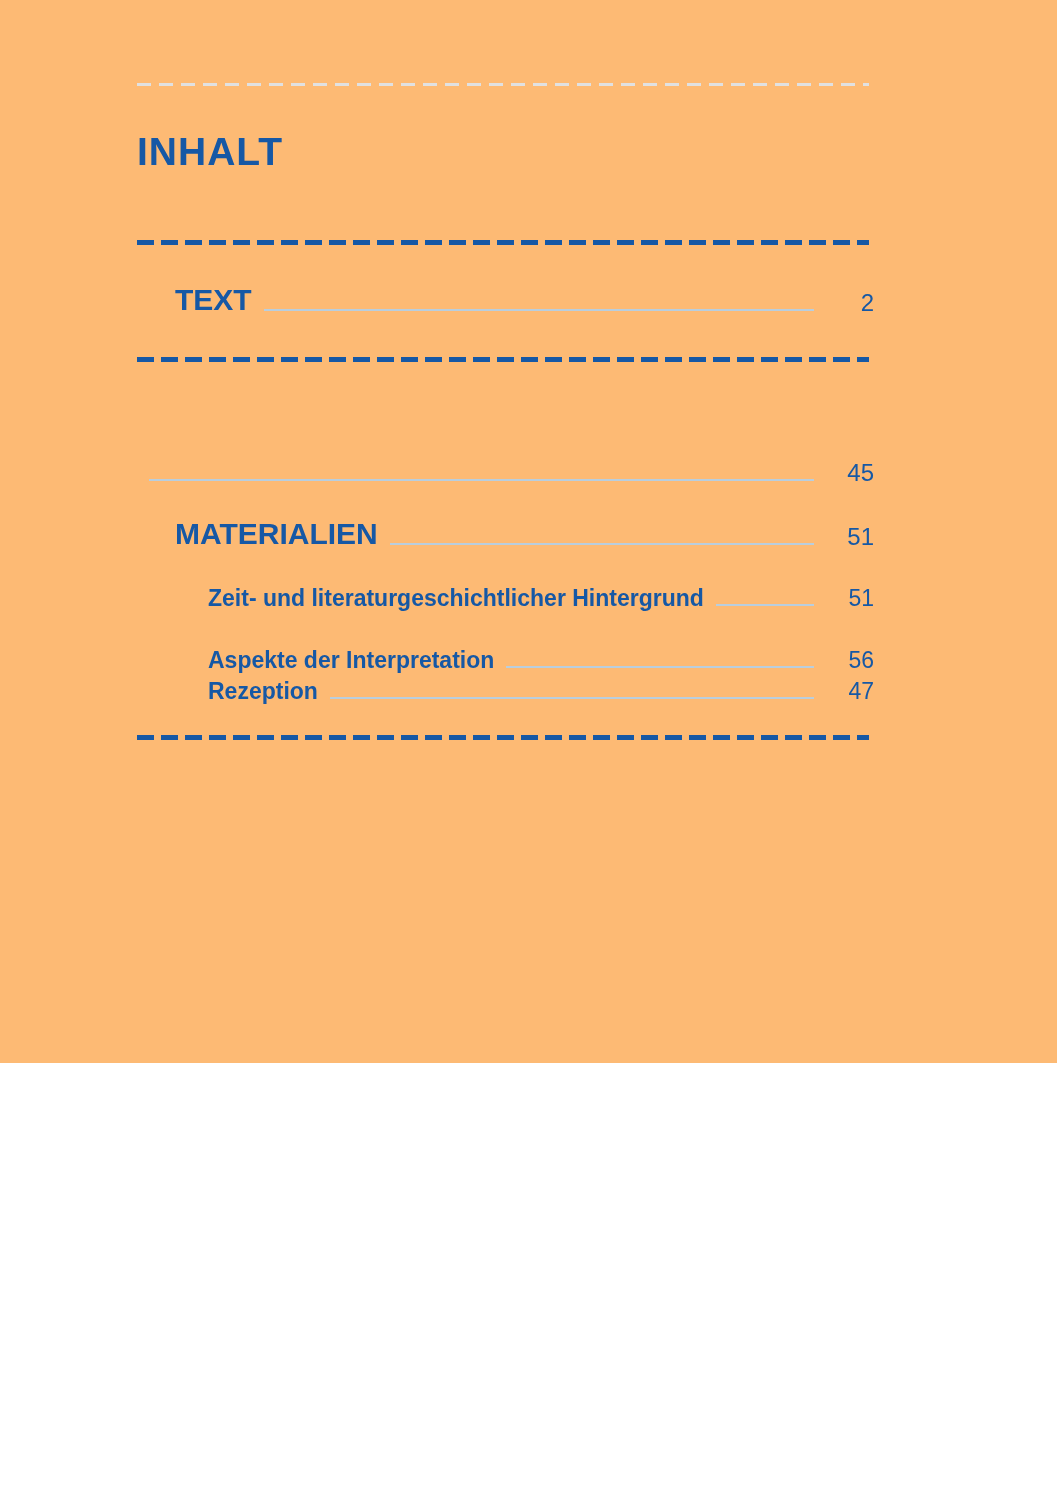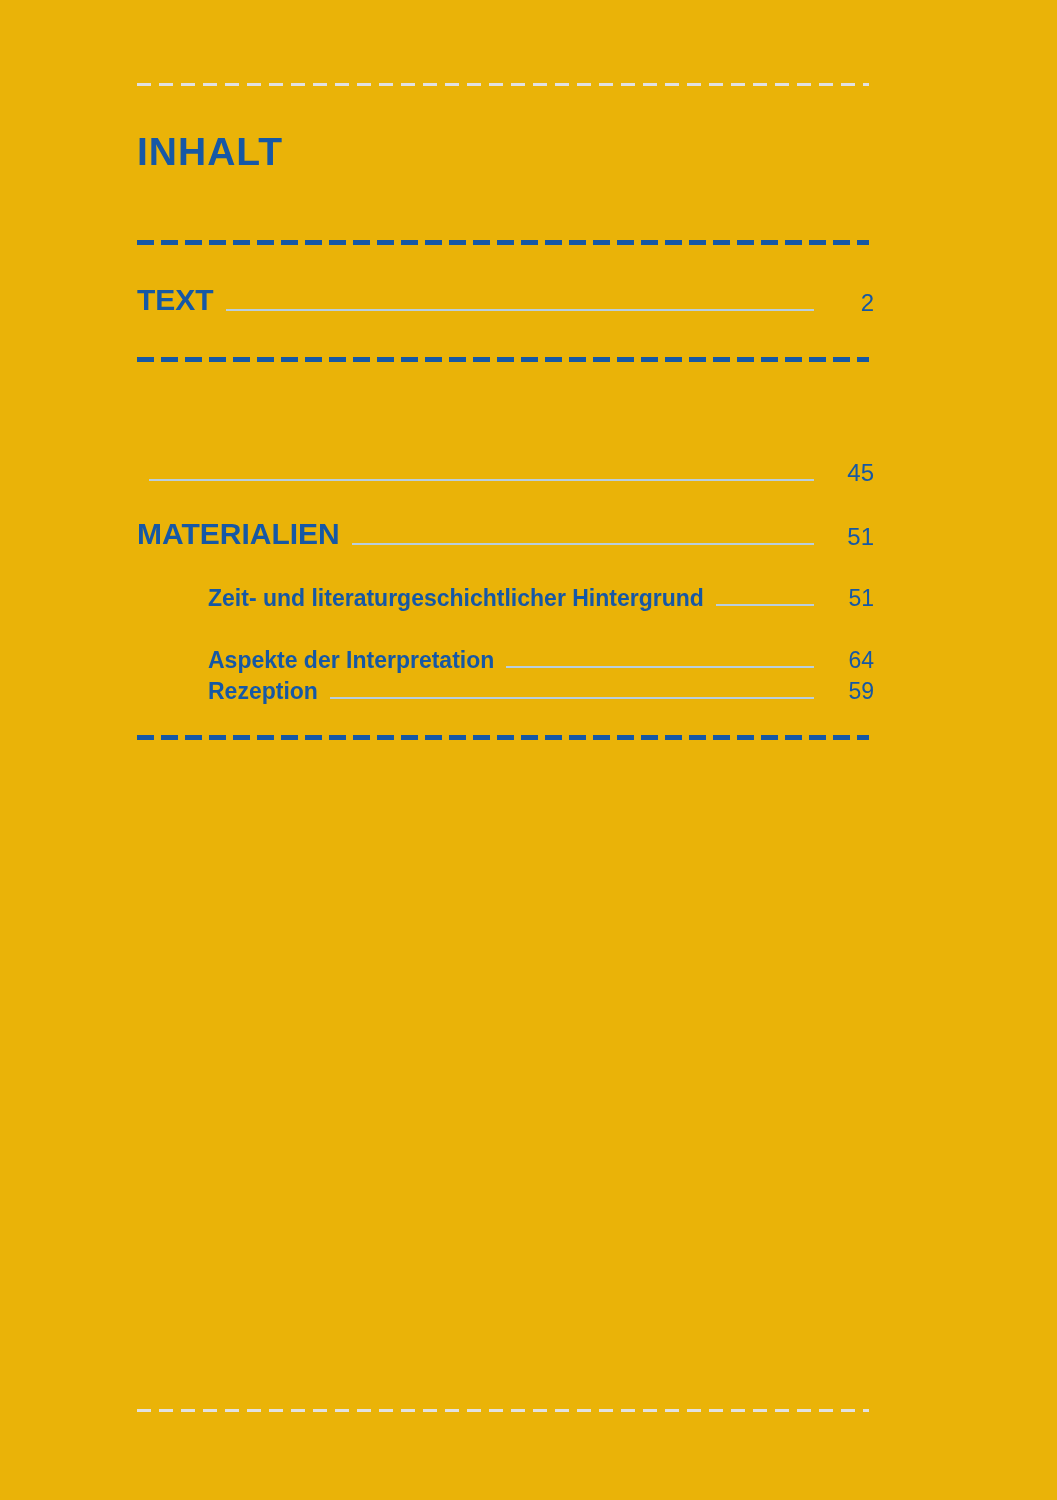--- a/index.html
+++ b/index.html
@@ -3,22 +3,22 @@
 <meta charset="utf-8">
 <style>
   html, body {
     margin: 0;
     padding: 0;
     background: #ffffff;
   }
   .page {
     position: relative;
     width: 1057px;
-    height: 1500px;
-    background: #eab308;
+    height: 1063px;
+    background: #fdba74;
     font-family: "Liberation Sans", sans-serif;
     overflow: hidden;
   }
 
   
   .rule {
     position: absolute;
     left: 137px;
     width: 732px;
   }
@@ -55,21 +55,21 @@
   .row.sub {
     left: 177px;
     width: 697px;
   }
   .label {
     color: #1658a5;
     font-weight: bold;
     white-space: nowrap;
     line-height: 1;
   }
-  .row.main .label { font-size: 30px; }
+  .row.main .label { font-size: 30px; margin-left: 38px; }
   .row.sub  .label { font-size: 23px; margin-left: 31px; }
   .label .italic {
     font-style: italic;
     margin-left: 0.28em;
   }
   .leader {
     flex: 1 1 auto;
     min-width: 20px;
     border-bottom: 2px solid #b9cede;
     margin: 0 16px 4px 12px;
@@ -119,26 +119,26 @@
   <div class="row sub" style="top:587px">
     <span class="label">Zeit- und literaturgeschichtlicher Hintergrund</span>
     <span class="leader"></span>
     <span class="num">51</span>
   </div>
 
 
   <div class="row sub" style="top:649px">
     <span class="label">Aspekte der Interpretation</span>
     <span class="leader"></span>
-    <span class="num">64</span>
+    <span class="num">56</span>
   </div>
 
   <div class="row sub" style="top:680px">
     <span class="label">Rezeption</span>
     <span class="leader"></span>
-    <span class="num">59</span>
+    <span class="num">47</span>
   </div>
 
   <div class="rule blue" style="top:735px"></div>
 
   <div class="rule gray" style="top:1409px"></div>
 
 </div>
 
 </body></html>

